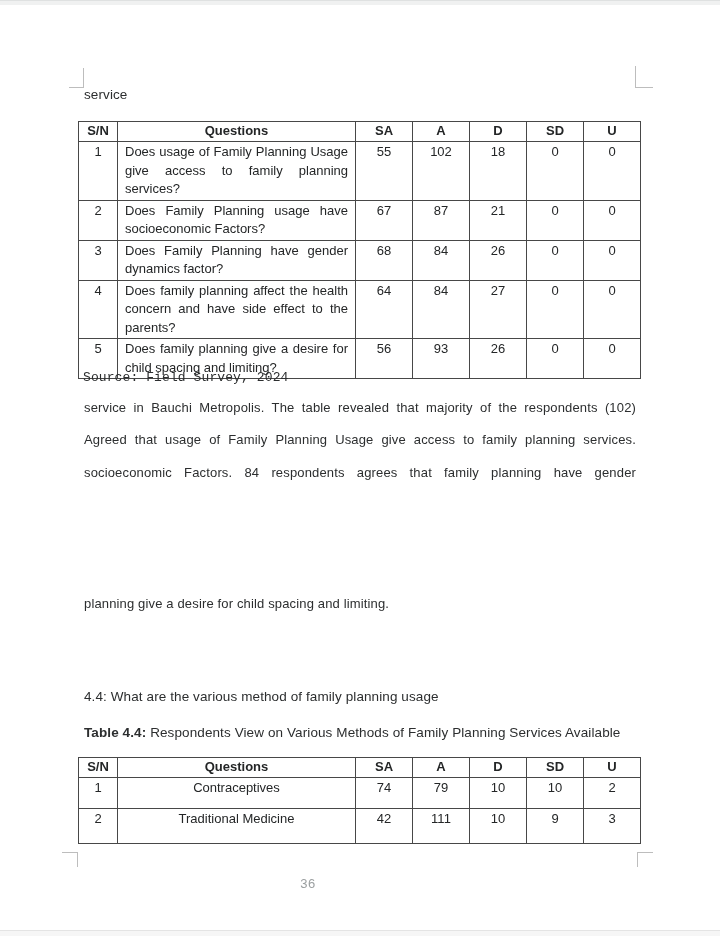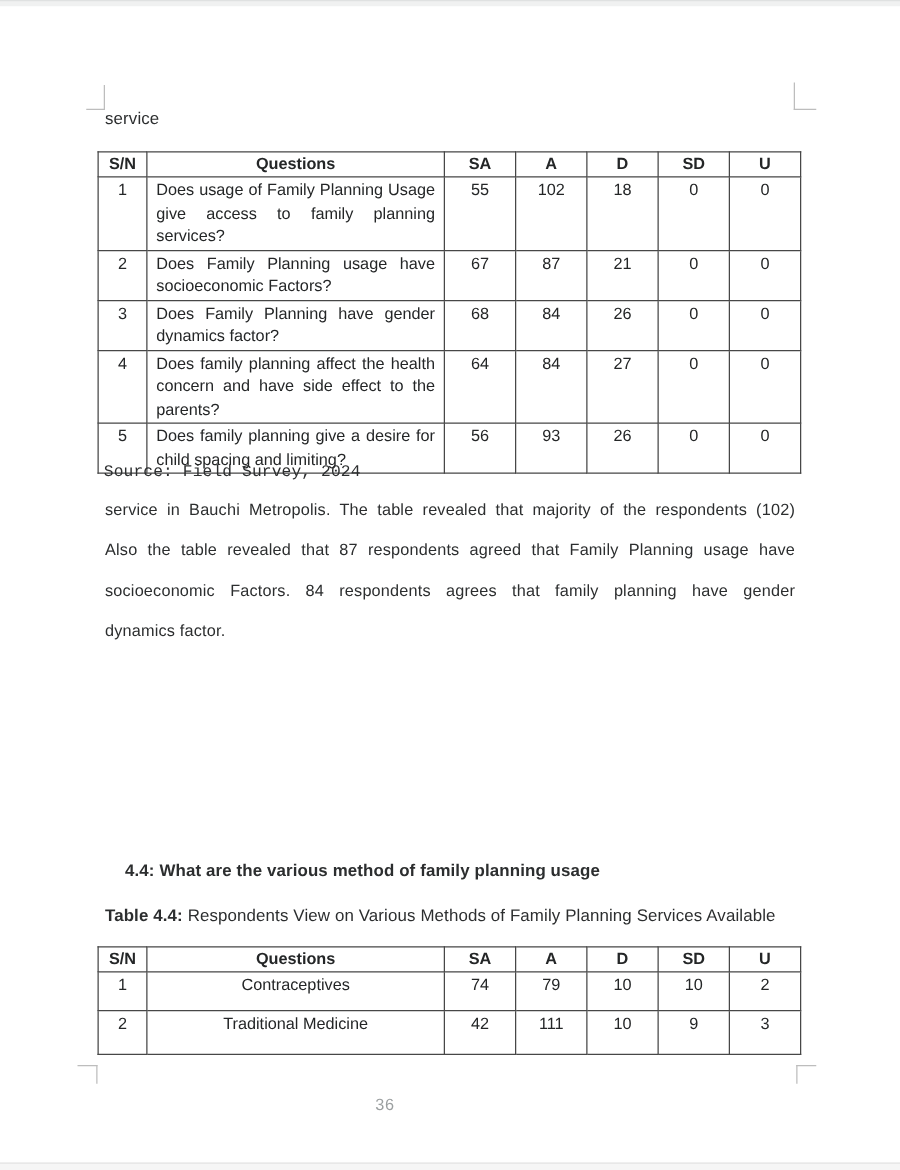--- a/index.html
+++ b/index.html
@@ -49,21 +49,21 @@
   .t2 tbody tr:nth-child(2){height:35px;}
 
   .source{position:absolute;left:83px;top:370px;font-size:13px;letter-spacing:.1px;font-family:Liberation Mono, monospace;}
 
   .para{position:absolute;left:84px;width:552px;font-size:13px;letter-spacing:.15px;line-height:32.4px;}
   .para .pline{text-align:justify;text-align-last:justify;}
   .para .pline.last{text-align-last:left;}
   .p1{top:392px;}
   .p2{top:588px;}
 
-  .heading{position:absolute;left:84px;top:689px;font-size:13.5px;font-weight:bold;letter-spacing:.1px;margin-left:16px;}
+  .heading{position:absolute;left:84px;top:689px;font-size:13.5px;font-weight:normal;letter-spacing:.1px;}
   .caption{position:absolute;left:84px;top:725px;font-size:13.5px;letter-spacing:.1px;}
   .caption b{font-weight:bold;}
 
   .pagenum{
     position:absolute;left:0;top:876px;width:616px;text-align:center;
     font-size:13px;color:#9b9fa0;letter-spacing:.5px;
   }
 </style>
 </head>
 <body>
@@ -144,25 +144,25 @@
         <td class="c-num">0</td>
         <td class="c-num">0</td>
       </tr>
     </tbody>
 </table>
 
 <div class="source">Source: Field Survey, 2024</div>
 
 <div class="para p1">
     <div class="pline">service in Bauchi Metropolis. The table revealed that majority of the respondents (102)</div>
-    <div class="pline">Also the table revealed that 87 respondents agreed that Family Planning usage have</div>
+    <div class="pline">Agreed that usage of Family Planning Usage give access to family planning services.</div>
     <div class="pline">socioeconomic Factors. 84 respondents agrees that family planning have gender</div>
-    <div class="pline last">dynamics factor.</div>
   </div>
 <div class="para p2">
+    <div class="pline last">planning give a desire for child spacing and limiting.</div>
   </div>
 
 <div class="heading">4.4: What are the various method of family planning usage</div>
 
 <div class="caption"><b>Table 4.4:</b> <span>Respondents View on Various Methods of Family Planning Services Available</span></div>
 
 <table class="doc t2">
   <colgroup>
       <col class="c0">
       <col class="c1">

